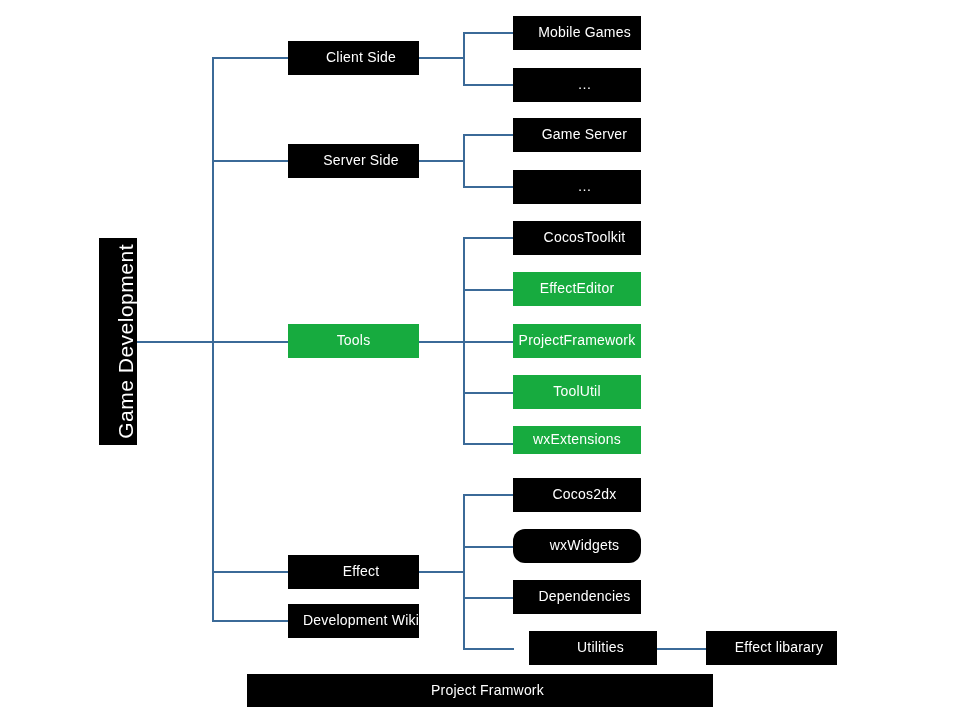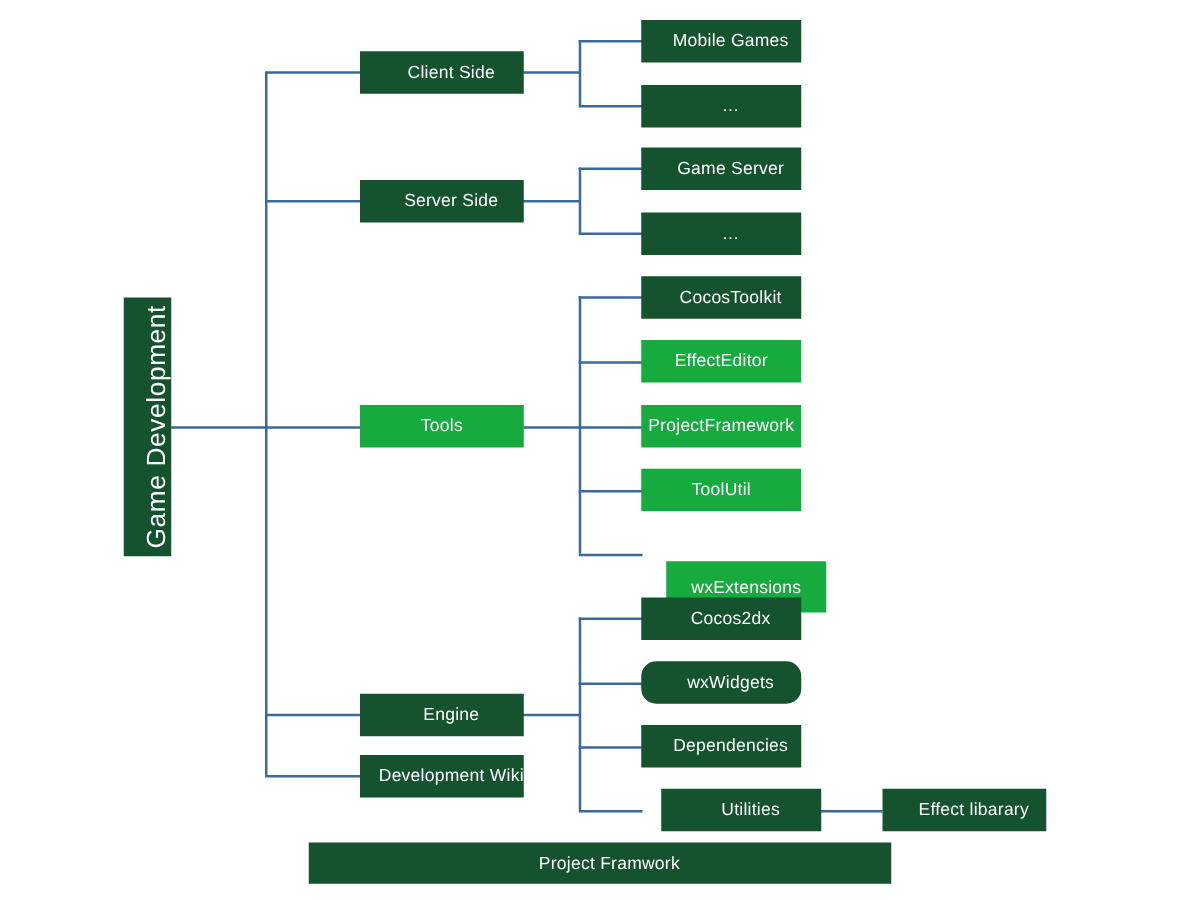--- a/index.html
+++ b/index.html
@@ -14,21 +14,21 @@
   .node{
     position:absolute;
     box-sizing:border-box;
     display:flex;align-items:center;justify-content:center;
     color:#ffffff;
     font-size:14px;
     letter-spacing:0.2px;
     text-align:center;
     line-height:1.1;
   }
-  .blue{background:#14532d;padding-left:15px;}
+  .blue{background:#000000;padding-left:15px;}
   .green{background:#17ab3f;}
 
   .vtext{
     writing-mode:vertical-rl;
     transform:rotate(180deg);
     font-size:21px;
     letter-spacing:0.5px;
   }
 
   .line{position:absolute;background:#3b6a98;}
@@ -84,21 +84,21 @@
   <div class="node blue" style="left:288px;top:41px;width:131px;height:34px;">
     <span>Client Side</span>
   </div>
   <div class="node blue" style="left:288px;top:144px;width:131px;height:34px;">
     <span>Server Side</span>
   </div>
   <div class="node green" style="left:288px;top:324px;width:131px;height:34px;">
     <span>Tools</span>
   </div>
   <div class="node blue" style="left:288px;top:555px;width:131px;height:34px;">
-    <span>Engine</span>
+    <span>Effect</span>
   </div>
   <div class="node blue" style="left:288px;top:604px;width:131px;height:34px;">
     <span>Development Wiki</span>
   </div>
 
   <div class="node blue" style="left:513px;top:16px;width:128px;height:34px;">
     <span>Mobile Games</span>
   </div>
   <div class="node blue" style="left:513px;top:68px;width:128px;height:34px;">
     <span>…</span>
@@ -116,21 +116,21 @@
   </div>
   <div class="node green" style="left:513px;top:272px;width:128px;height:34px;">
     <span>EffectEditor</span>
   </div>
   <div class="node green" style="left:513px;top:324px;width:128px;height:34px;">
     <span>ProjectFramework</span>
   </div>
   <div class="node green" style="left:513px;top:375px;width:128px;height:34px;">
     <span>ToolUtil</span>
   </div>
-  <div class="node green" style="left:513px;top:449px;width:128px;height:41px;margin-left:20px;">
+  <div class="node green" style="left:513px;top:426px;width:128px;height:28px;">
     <span>wxExtensions</span>
   </div>
 
   <div class="node blue" style="left:513px;top:478px;width:128px;height:34px;">
     <span>Cocos2dx</span>
   </div>
   <div class="node blue" style="left:513px;top:529px;width:128px;height:34px;border-radius:12px;">
     <span>wxWidgets</span>
   </div>
   <div class="node blue" style="left:513px;top:580px;width:128px;height:34px;">

